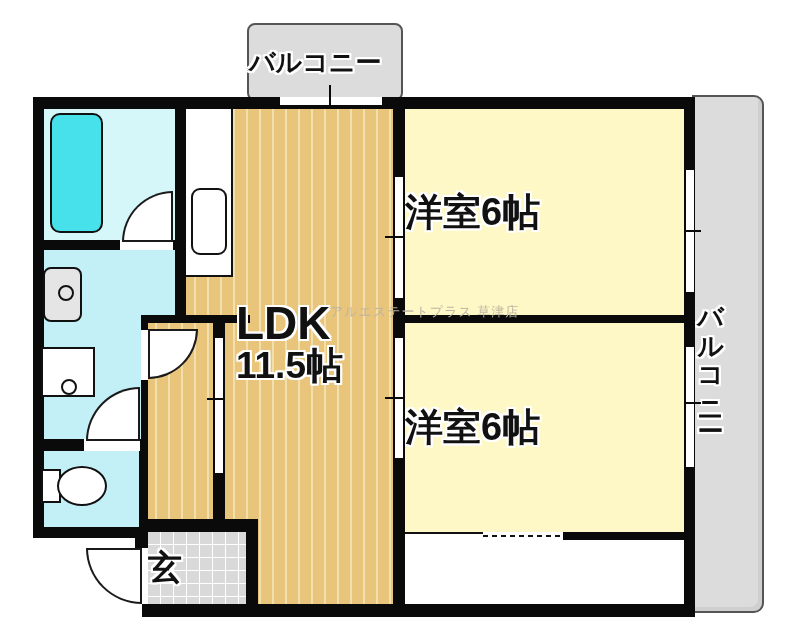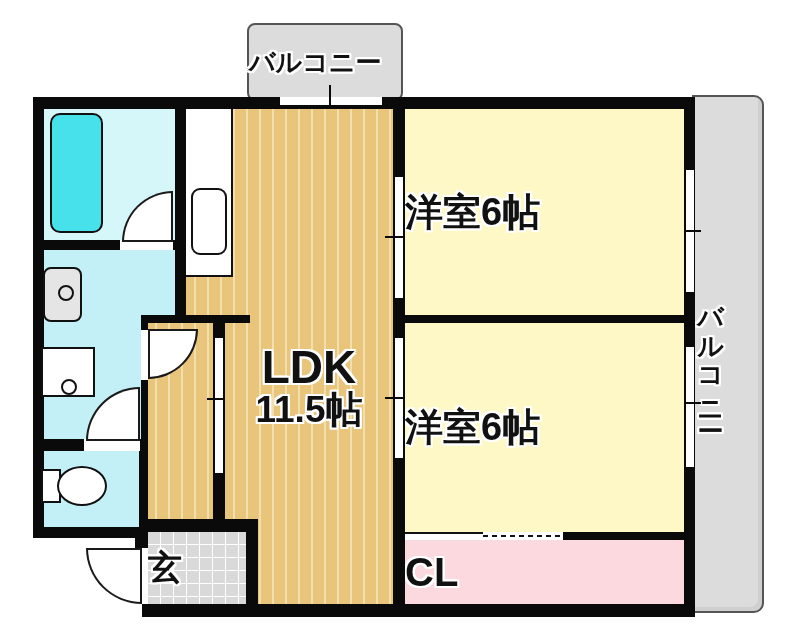--- a/index.html
+++ b/index.html
@@ -38,21 +38,21 @@
                    var(--genkan-tile);}
   #bedroom-top{left:405px;top:109px;width:279px;height:206px;background:var(--bedroom);}
   #bedroom-bottom{left:405px;top:323px;width:279px;height:209px;background:var(--bedroom);}
   #closet{left:405px;top:540px;width:279px;height:64px;background:var(--closet);}
   #vanity{left:43px;top:267px;width:39px;height:55px;background:#e5e5e5;border:2px solid #111;border-radius:8px;}
   #vanity-bowl{left:58px;top:285px;width:16px;height:16px;border:2px solid #111;border-radius:50%;}
   #washer-pan{left:41px;top:347px;width:54px;height:50px;background:#fff;border:2px solid #111;}
   #washer-drain{left:61px;top:379px;width:16px;height:16px;border:2px solid #111;border-radius:50%;background:#fff;}
   #toilet-tank{left:41px;top:469px;width:20px;height:34px;background:#fff;border:2px solid #111;}
   #toilet-bowl{left:57px;top:466px;width:50px;height:40px;background:#fff;border:2px solid #111;border-radius:50%;}
-  #lbl-ldk{left:220px;top:300px;width:178px;text-align:center;line-height:1.02;margin-top:44px;}
+  #lbl-ldk{left:236px;top:300px;width:178px;text-align:left;line-height:1.02;}
   #lbl-ldk .l1{position:static;display:block;font-size:46px;}
   #lbl-ldk .l2{position:static;display:block;font-size:37px;}
   #lbl-balcony-right{writing-mode:vertical-rl;letter-spacing:3px;}
   #watermark{left:330px;top:303px;font-size:13px;color:rgba(186,178,162,0.95);
         letter-spacing:1px;z-index:7;white-space:nowrap;}
   .dash{z-index:5;background:repeating-linear-gradient(to right,#111 0 5px,transparent 5px 9px);}
   .solidline{z-index:5;background:#111;}
 </style>
 </head>
 <body>
@@ -73,23 +73,20 @@
   <div id="toilet-room" class="room"></div>
   <div id="kitchen-counter"></div>
   <div id="genkan" class="room center">
     <span class="lbl" style="position:static;font-size:34px;">玄</span>
   </div>
   <div id="bedroom-top" class="room center">
     <span class="lbl" style="position:static;font-size:38px;">洋室6帖</span>
   </div>
   <div id="bedroom-bottom" class="room center">
     <span class="lbl" style="position:static;font-size:38px;">洋室6帖</span>
-  </div>
-  <div id="closet" class="room center">
-    <span class="lbl" style="position:static;font-size:40px;">CL</span>
   </div>
 
   <div class="wall" style="left:33px;top:97px;width:662px;height:12px;"></div>
   <div class="wall" style="left:33px;top:97px;width:11px;height:441px;"></div>
   <div class="wall" style="left:684px;top:97px;width:11px;height:507px;"></div>
   <div class="wall" style="left:142px;top:604px;width:553px;height:13px;"></div>
   <div class="wall" style="left:33px;top:527px;width:115px;height:11px;"></div>
   <div class="wall" style="left:135px;top:527px;width:13px;height:21px;"></div>
   <div class="wall" style="left:33px;top:240px;width:153px;height:10px;"></div>
   <div class="wall" style="left:175px;top:97px;width:11px;height:218px;"></div>
@@ -136,13 +133,14 @@
   <div class="door" style="left:122px;top:191px;width:51px;height:51px;border-radius:100% 0 0 0;"></div>
   <div class="door" style="left:148px;top:329px;width:50px;height:50px;border-radius:0 0 100% 0;"></div>
   <div class="door" style="left:86px;top:387px;width:54px;height:54px;border-radius:100% 0 0 0;"></div>
   <div class="door" style="left:86px;top:548px;width:56px;height:56px;border-radius:0 0 0 100%;"></div>
 
   <div id="lbl-ldk" class="lbl">
     <span class="l1">LDK</span>
     <span class="l2">11.5帖</span>
   </div>
 
+  <div id="watermark">アルエステートプラス 草津店</div>
 </div>
 
 </body></html>

